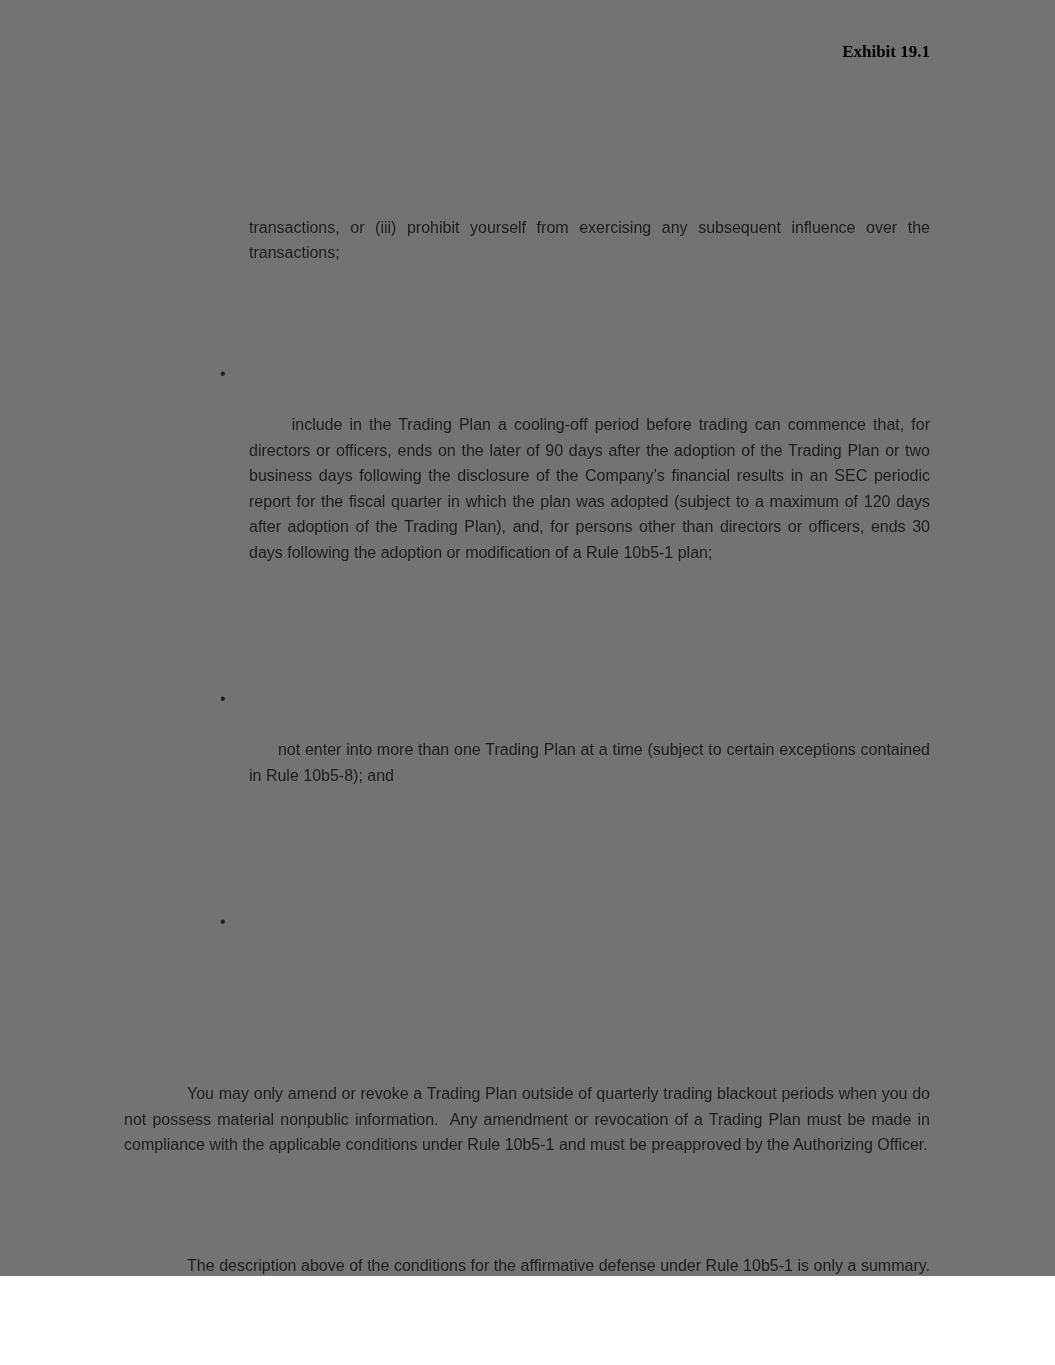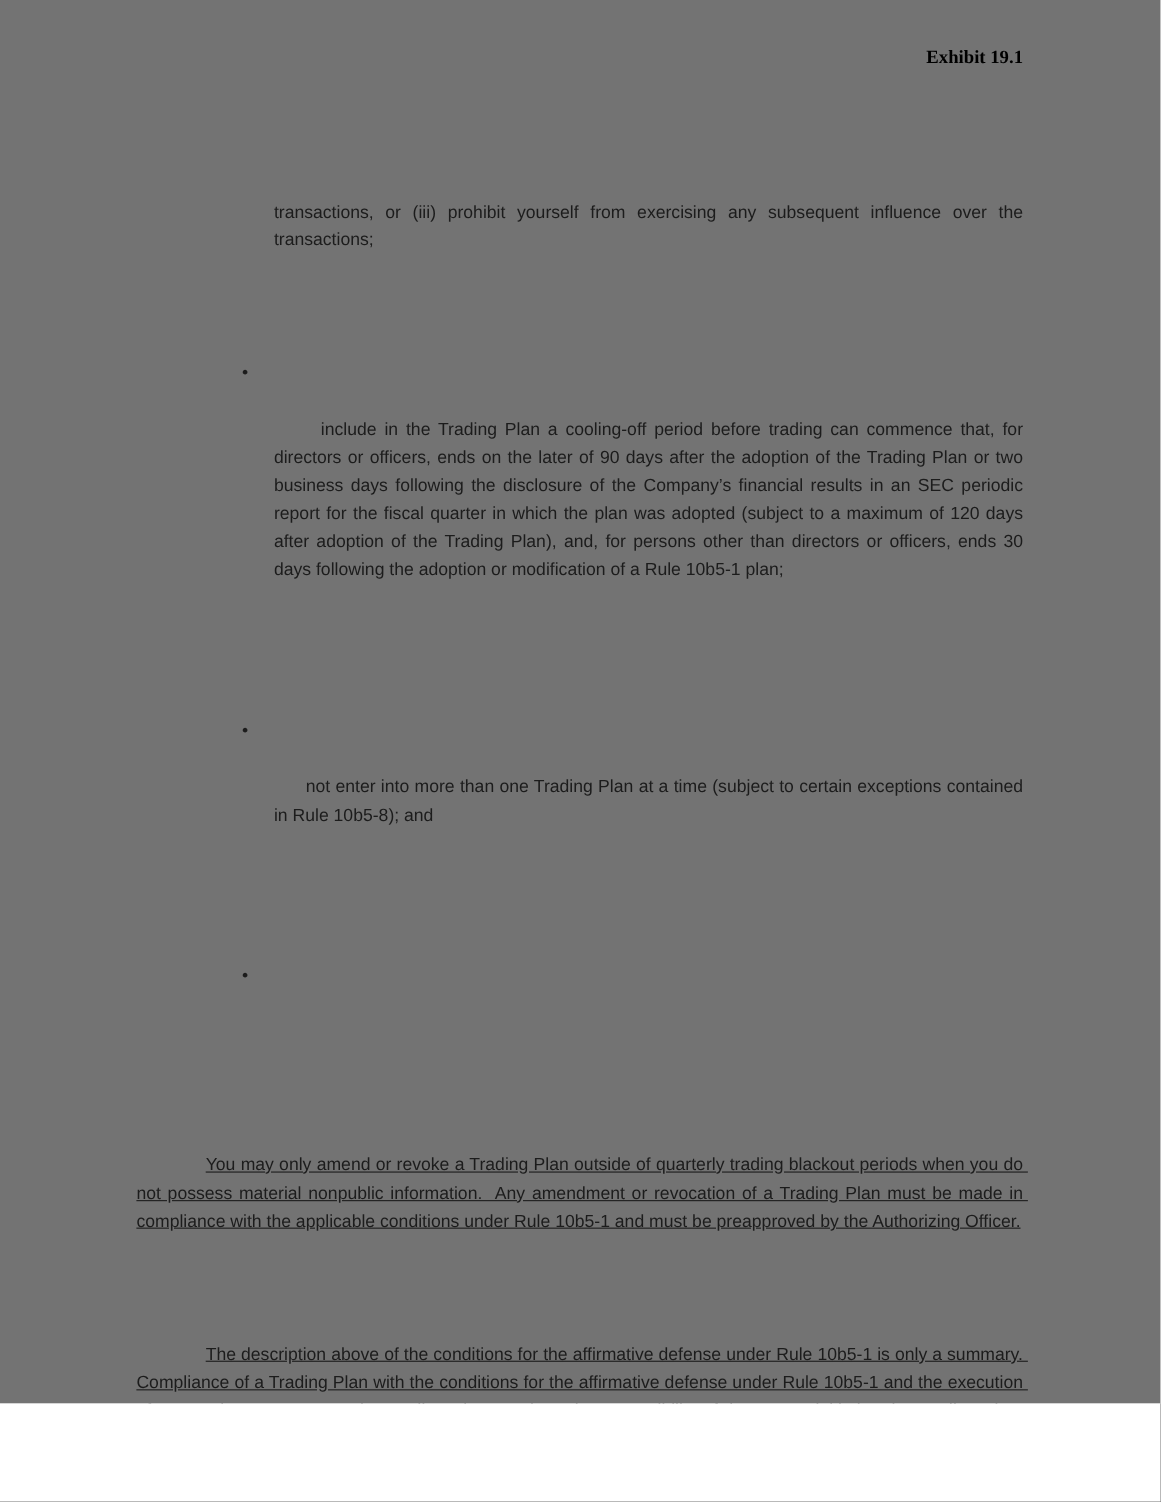--- a/index.html
+++ b/index.html
@@ -26,38 +26,37 @@
     line-height: 20px;
     color: #000000;
   }
   .body-text {
     font-size: 16px;
     line-height: 25.5px;
     text-align: justify;
     white-space: pre-wrap;
   }
   .continuation {
-    margin-top: 42px;
+    margin-top: 76px;
     margin-left: 125px;
   }
   .bullet-item {
     position: relative;
     margin-top: 19px;
     padding-left: 125px;
   }
   .bullet-marker {
     position: absolute;
     left: 96px;
     top: 0;
     white-space: normal;
   }
   .para {
     margin-top: 19px;
     text-indent: 63px;
-    text-decoration: underline;
   }
 </style>
 </head>
 <body>
 
 <div class="page">
 
   <div class="doc-header">Exhibit 19.1</div>
 
   <div class="body-text">

